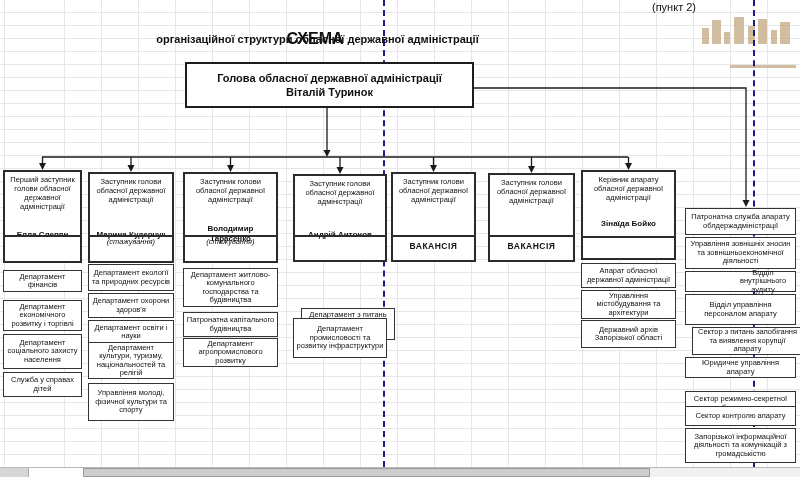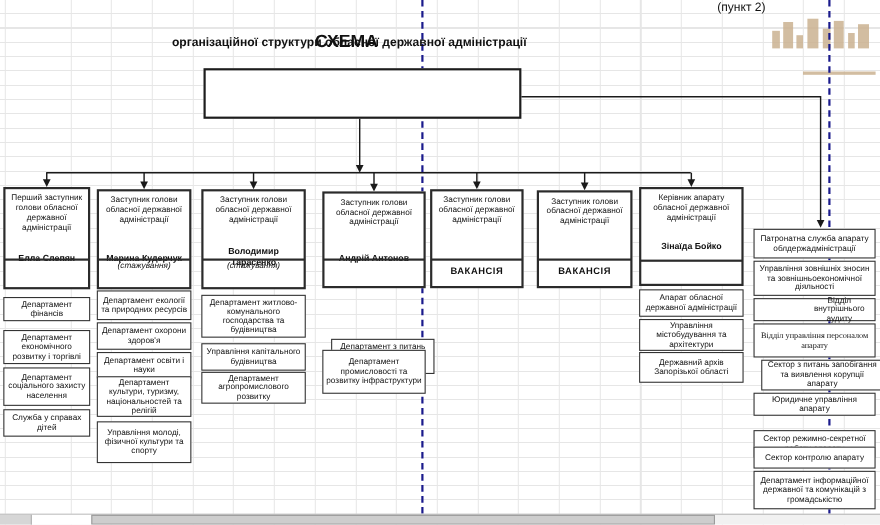--- a/index.html
+++ b/index.html
@@ -64,20 +64,22 @@
   </div>
 
   <div class="pbreak" style="left:383px;"></div>
   <div class="pbreak" style="left:753px;"></div>
 
   <div id="corner-note">(пункт 2)</div>
   <div class="toptext" style="left:165px;top:30px;width:300px;font-size:16px;">СХЕМА</div>
   <div class="toptext" style="left:95px;top:33px;width:445px;font-size:11px;">організаційної структури обласної державної адміністрації</div>
 
   <div id="headbox">
+    <span>Голова обласної державної адміністрації</span>
+    <span>Віталій Туринок</span>
   </div>
 
   <svg id="connectors" width="800" height="477">
     <g stroke="#1a1a1a" stroke-width="1.3" fill="none">
       <line x1="327" y1="104" x2="327" y2="150"></line>
       <line x1="42" y1="157" x2="628" y2="157"></line>
       <polyline points="470,88 746,88 746,200"></polyline>
     <line x1="42.5" y1="157" x2="42.5" y2="164"></line>
         <line x1="131" y1="157" x2="131" y2="166"></line>
         <line x1="230.5" y1="157" x2="230.5" y2="166"></line>
@@ -141,21 +143,21 @@
       <div class="hbox" style="left: 183px; top: 172px; width: 95px; height: 91px;">
         <span class="hdr-title">Заступник голови обласної державної адміністрації</span>
         <div class="nm" style="top: 50px;">Володимир Тарасенко</div>
         <div class="nm note" style="top: 63px;">(стажування)</div>
         <div class="hdv" style="top: 61px;"></div>
       </div>
       <div class="cbox" style="left: 183px; top: 268px; width: 95px; height: 39px;">
         <span>Департамент житлово-комунального господарства та будівництва</span>
       </div>
       <div class="cbox" style="left: 183px; top: 312px; width: 95px; height: 25px;">
-        <span>Управління капітального будівництва</span>
+        <span>Патронатна капітального будівництва</span>
       </div>
       <div class="cbox" style="left: 183px; top: 338px; width: 95px; height: 29px;">
         <span>Департамент агропромислового розвитку</span>
       </div>
       <div class="hbox" style="left: 293px; top: 174px; width: 94px; height: 88px;">
         <span class="hdr-title">Заступник голови обласної державної адміністрації</span>
         <div class="nm" style="top: 54px;">Андрій Антонов</div>
         <div class="hdv" style="top: 59px;"></div>
       </div>
       <div class="cbox" style="left: 301px; top: 268px; width: 94px; height: 32px; margin-top: 40px;">
@@ -190,37 +192,37 @@
       </div>
       <div class="cbox" style="border-width: 1.2px; left: 685px; top: 208px; width: 111px; height: 27px;">
         <span>Патронатна служба апарату облдержадміністрації</span>
       </div>
       <div class="cbox" style="border-width: 1.2px; left: 685px; top: 237px; width: 111px; height: 32px;">
         <span>Управління зовнішніх зносин та зовнішньоекономічної діяльності</span>
       </div>
       <div class="cbox" style="border-width: 1.2px; left: 685px; top: 271px; width: 111px; height: 21px; padding-left: 47px;">
         <span>Відділ внутрішнього аудиту</span>
       </div>
-      <div class="cbox" style="border-width: 1.2px; left: 685px; top: 294px; width: 111px; height: 31px; font-family: Liberation Serif, serif;">
+      <div class="cbox" style="border-width: 1.2px; left: 685px; top: 294px; width: 111px; height: 31px;">
         <span>Відділ управління персоналом апарату</span>
       </div>
       <div class="cbox" style="border-width: 1.2px; left: 692px; top: 327px; width: 111px; height: 28px;">
         <span>Сектор з питань запобігання та виявлення корупції апарату</span>
       </div>
       <div class="cbox" style="border-width: 1.2px; left: 685px; top: 357px; width: 111px; height: 21px;">
         <span>Юридичне управління апарату</span>
       </div>
       <div class="cbox" style="border-width: 1.2px; left: 685px; top: 379px; width: 111px; height: 25px; margin-top: 12px;">
         <span>Сектор режимно-секретної роботи апарату</span>
       </div>
       <div class="cbox" style="border-width: 1.2px; left: 685px; top: 406px; width: 111px; height: 20px;">
         <span>Сектор контролю апарату</span>
       </div>
       <div class="cbox" style="border-width: 1.2px; left: 685px; top: 428px; width: 111px; height: 35px;">
-        <span>Департамент інформаційної державної та комунікацій з громадськістю</span>
+        <span>Запорізької інформаційної діяльності та комунікацій з громадськістю</span>
       </div>
     </div>
 
   <div id="hscroll">
     <div id="hs-corner"></div>
     <div id="hs-gap"></div>
     <div id="hs-thumb"></div>
   </div>
 </div>
 

